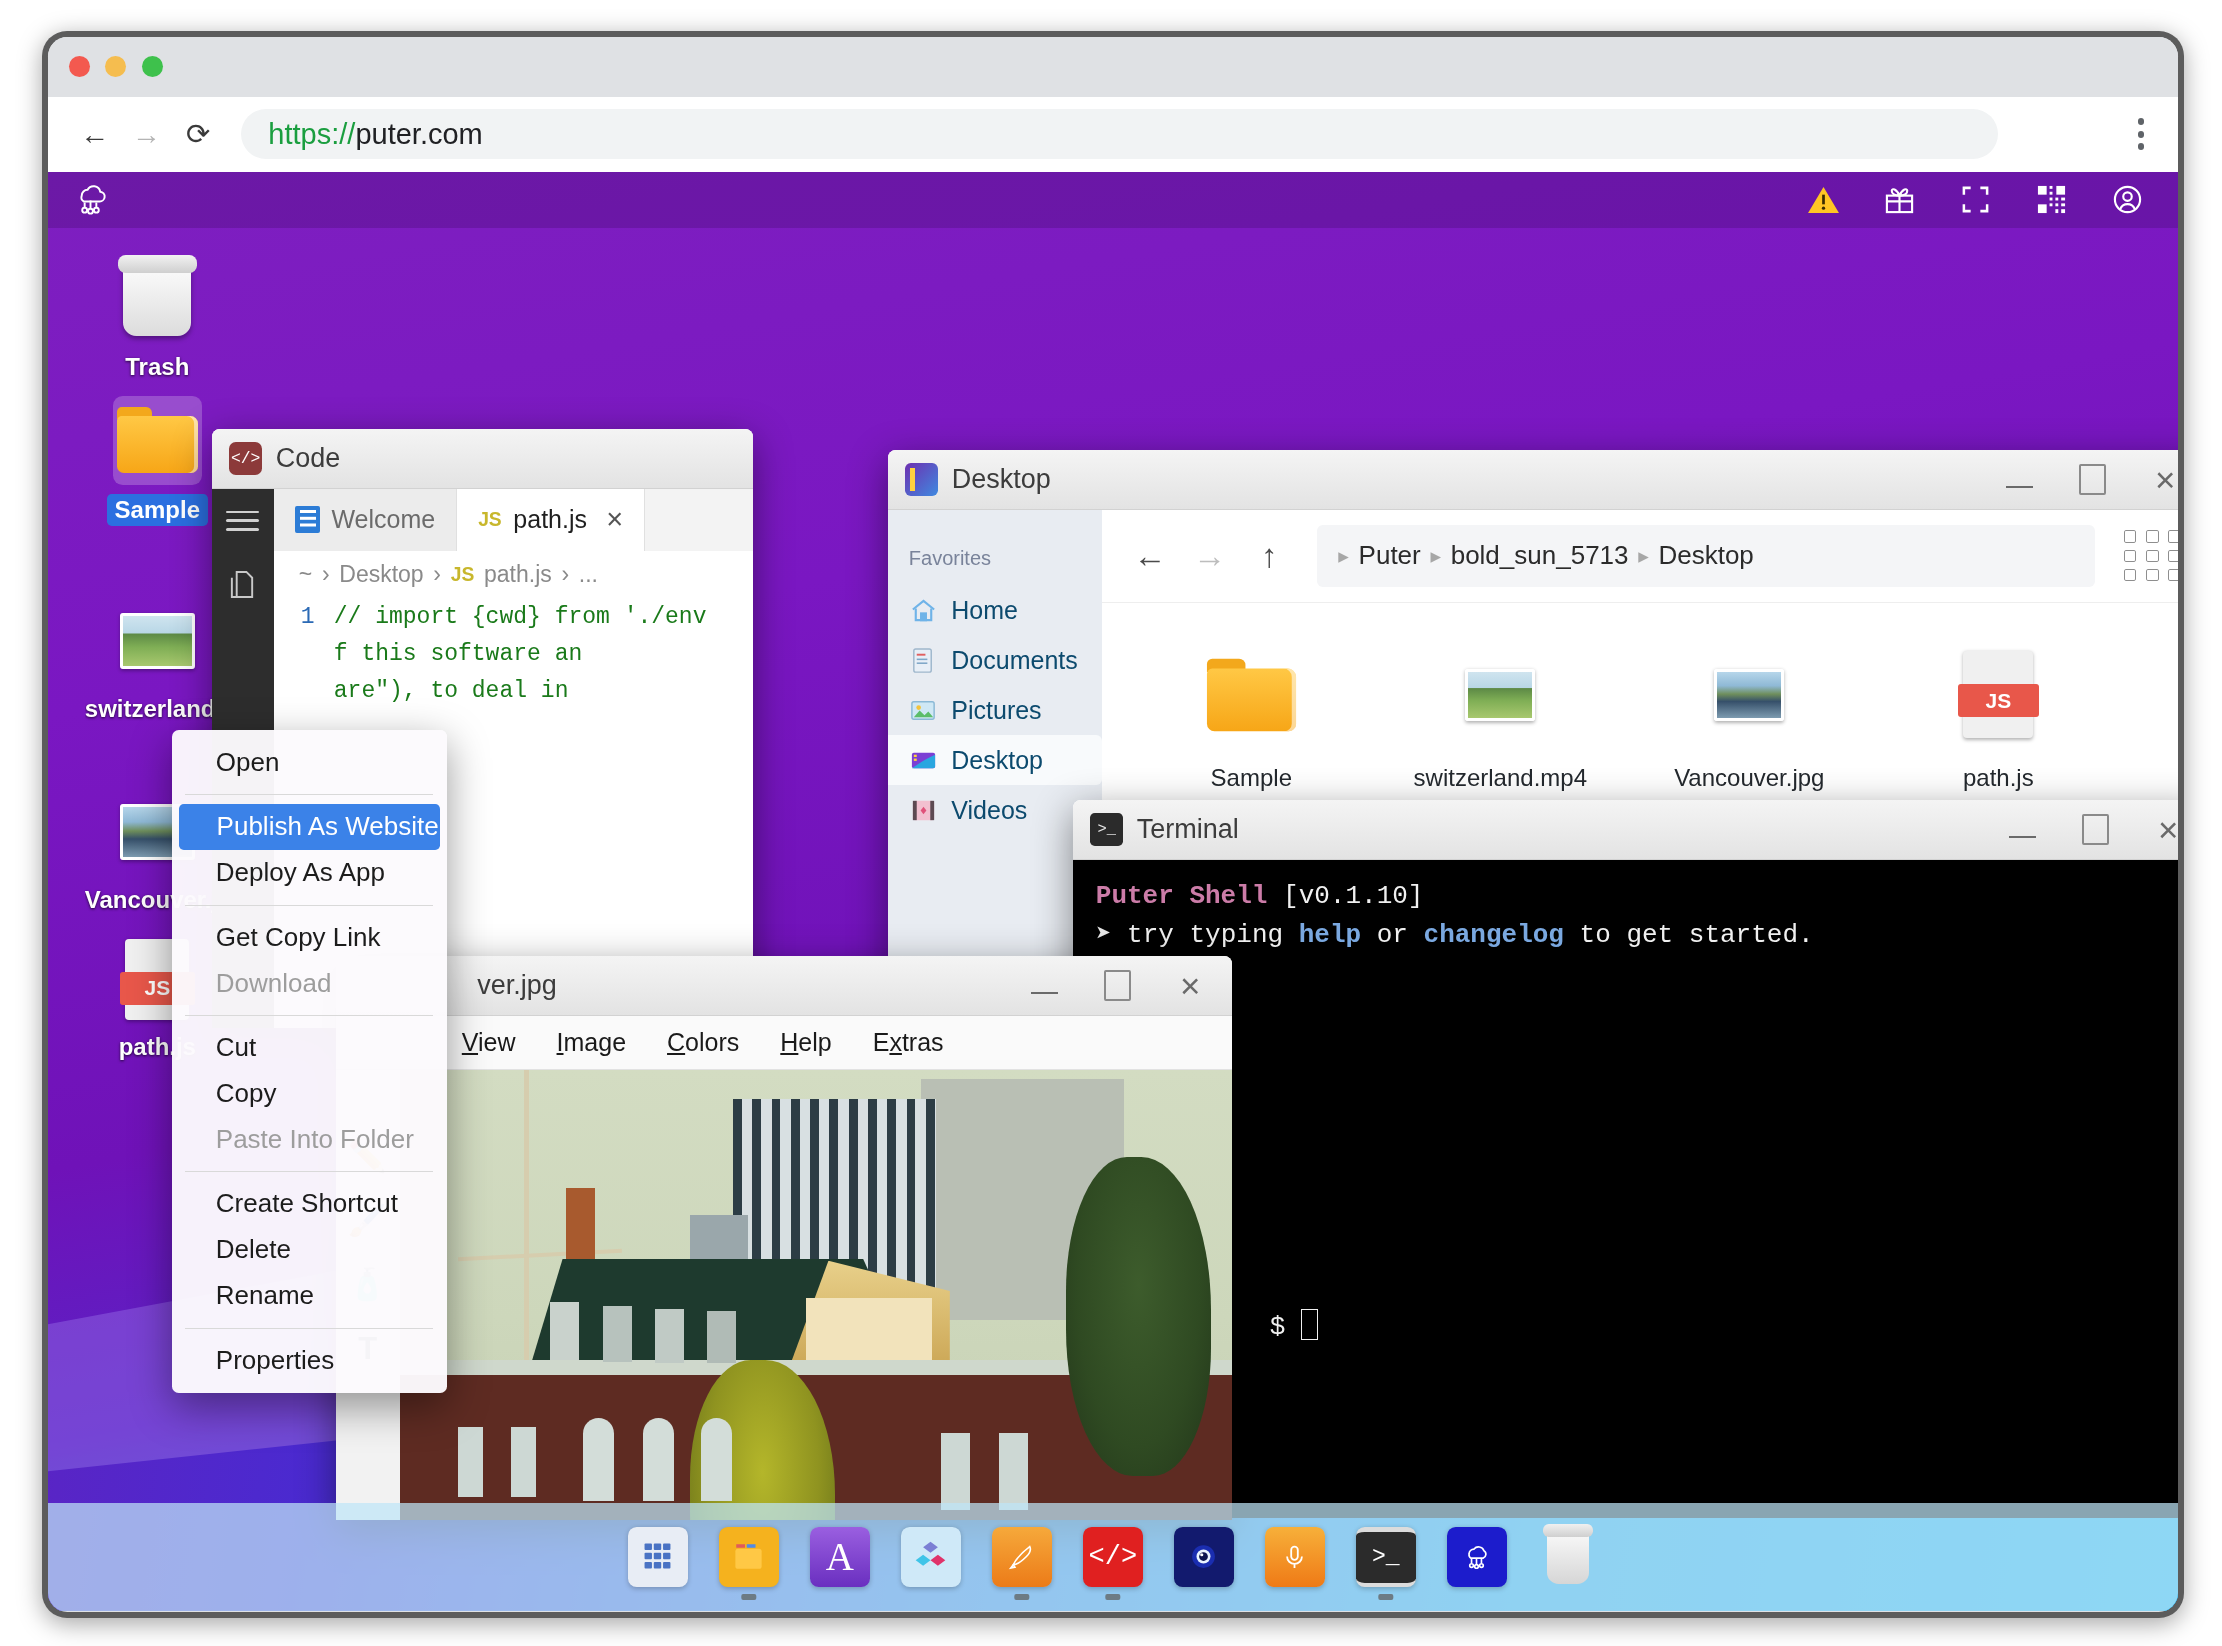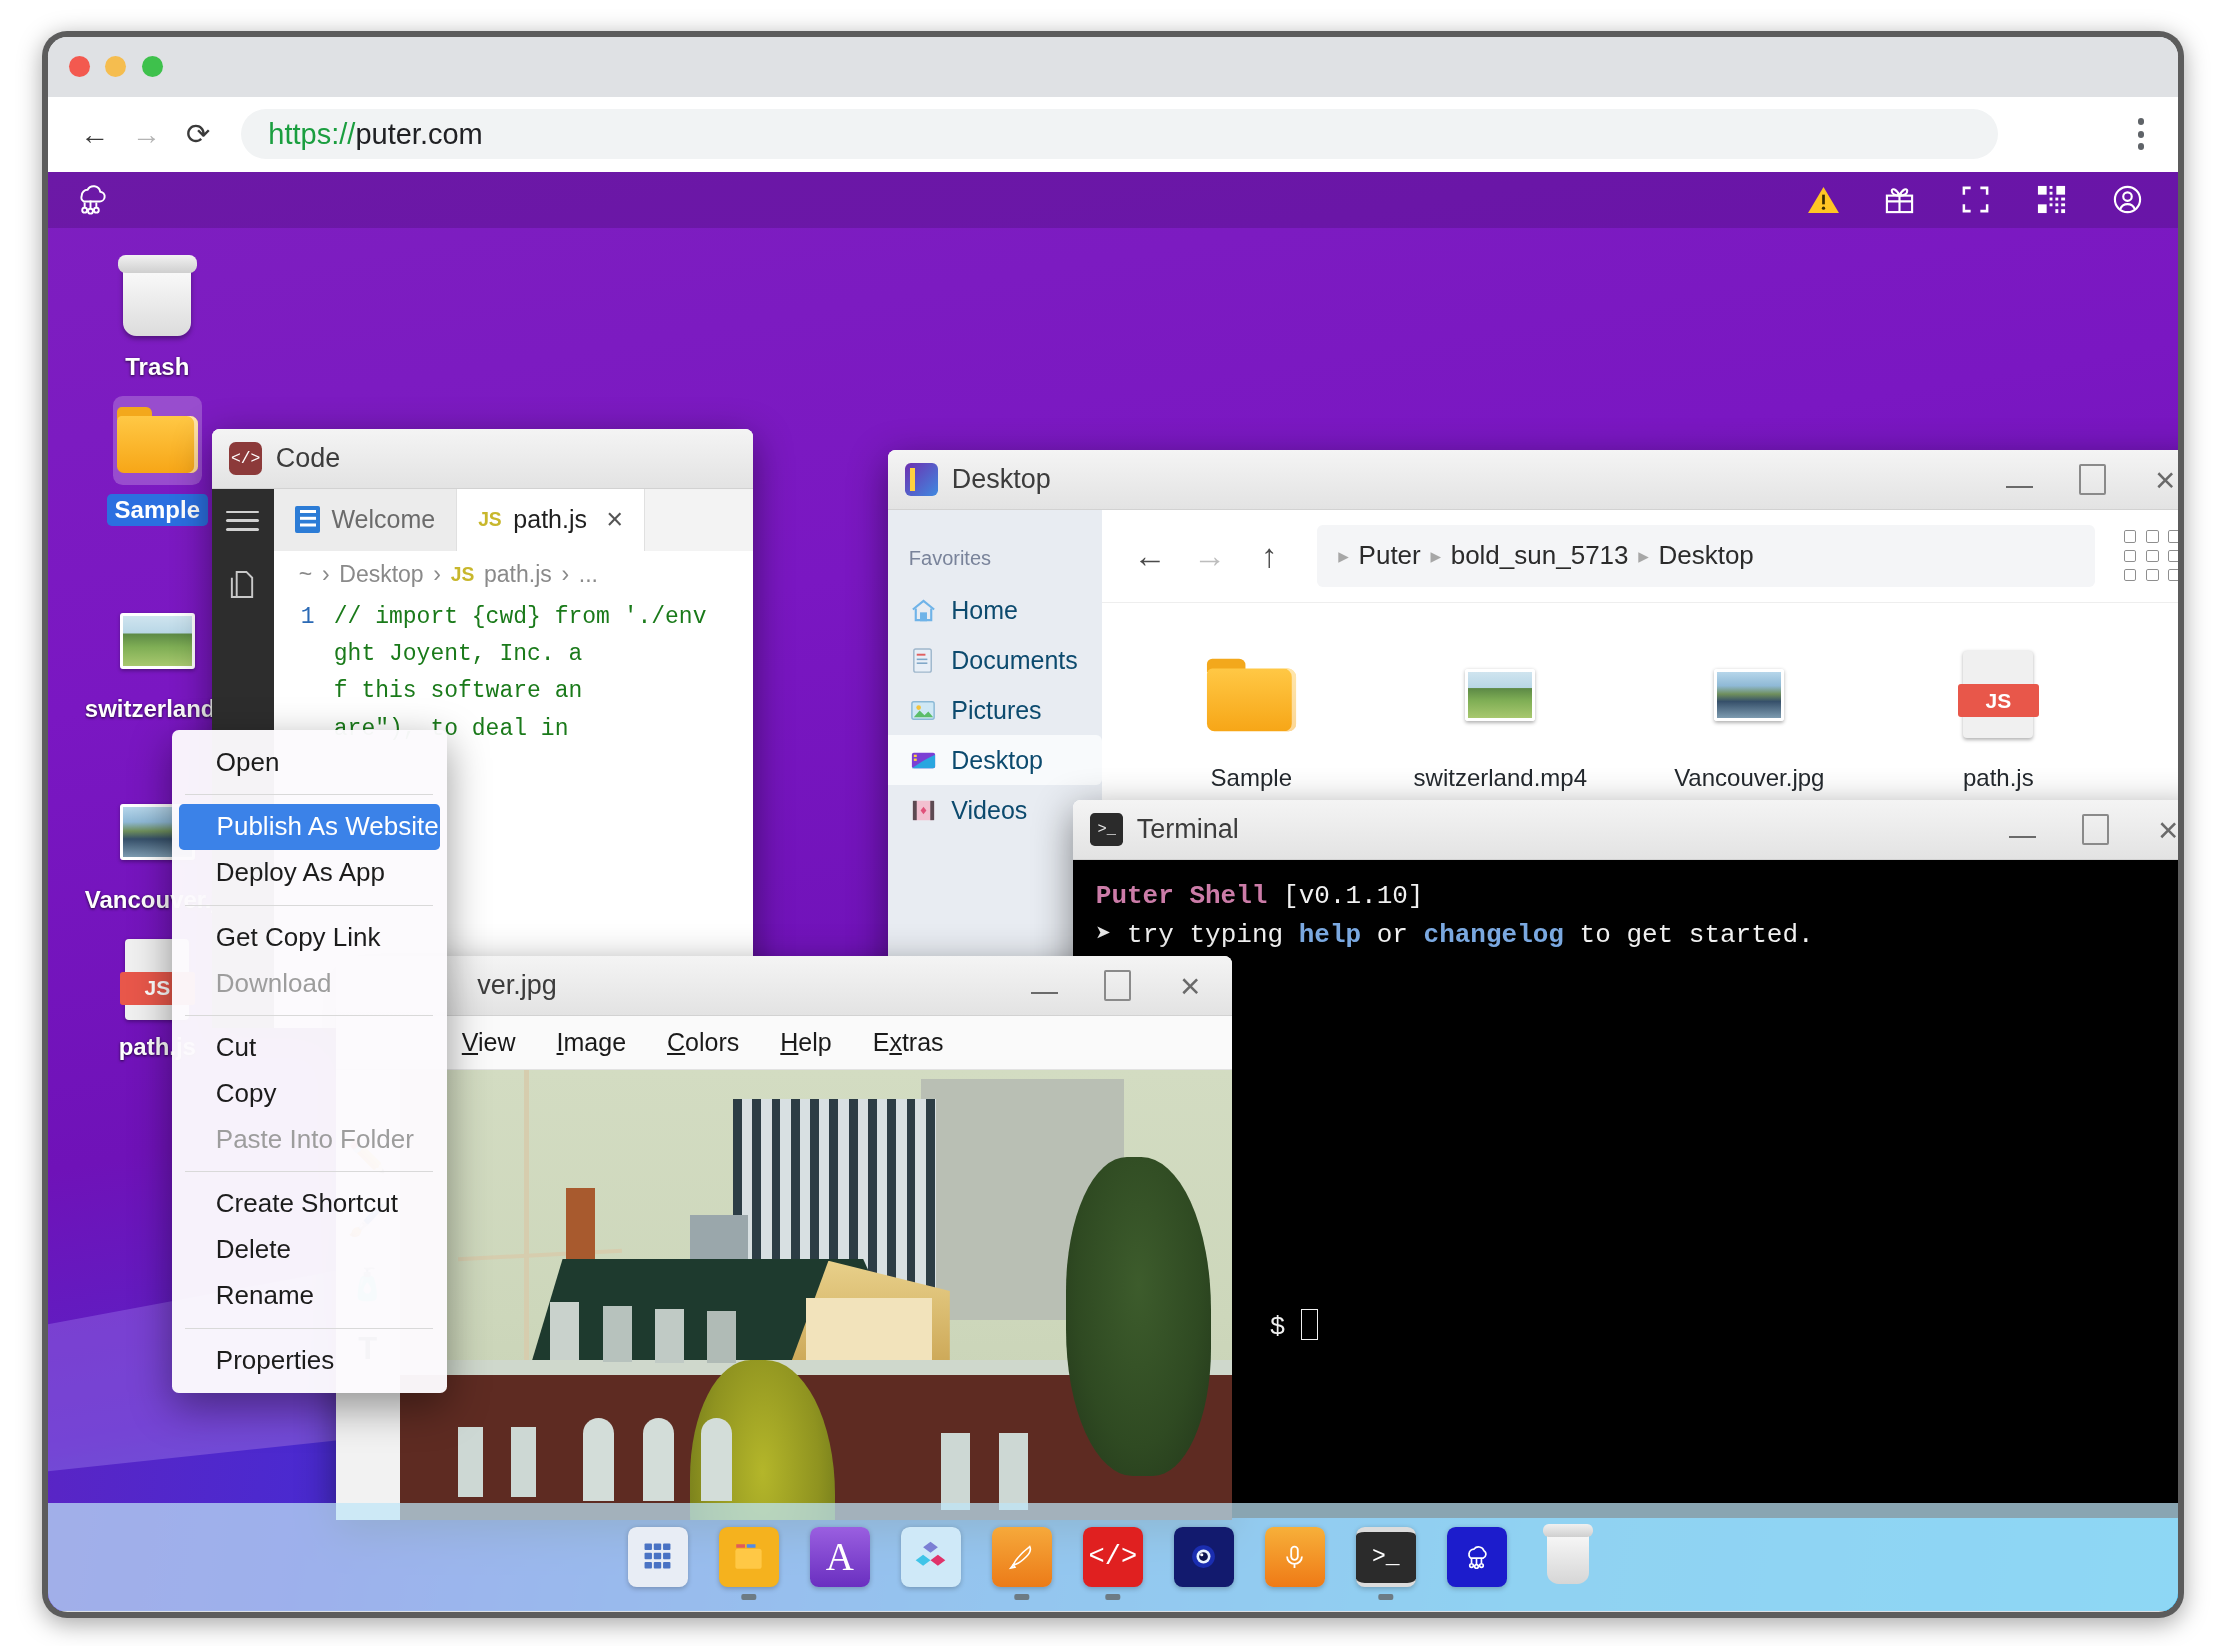--- a/index.html
+++ b/index.html
@@ -552,21 +552,20 @@
               <span>Desktop</span>
               <span>›</span>
               <span class="js-tag">JS</span>
               <span>path.js</span>
               <span>›</span>
               <span>...</span>
             </div>
             <div id="code-editor">
               <div class="cline"><span class="cgut">1</span><span class="ctext">// import {cwd} from './env</span></div>
               <div class="cline"><span class="cgut"></span><span class="ctext"></span></div>
-              <div class="cline"><span class="cgut"></span><span class="ctext">ght Joyent, Inc. a</span></div>
               <div class="cline"><span class="cgut"></span><span class="ctext"></span></div>
               <div class="cline"><span class="cgut"></span><span class="ctext">f this software an</span></div>
               <div class="cline"><span class="cgut"></span><span class="ctext">are"), to deal in</span></div>
             </div>
           </div>
         </div>
       </div>
 
       <div class="win" id="win-explorer">
         <div class="win-title">

